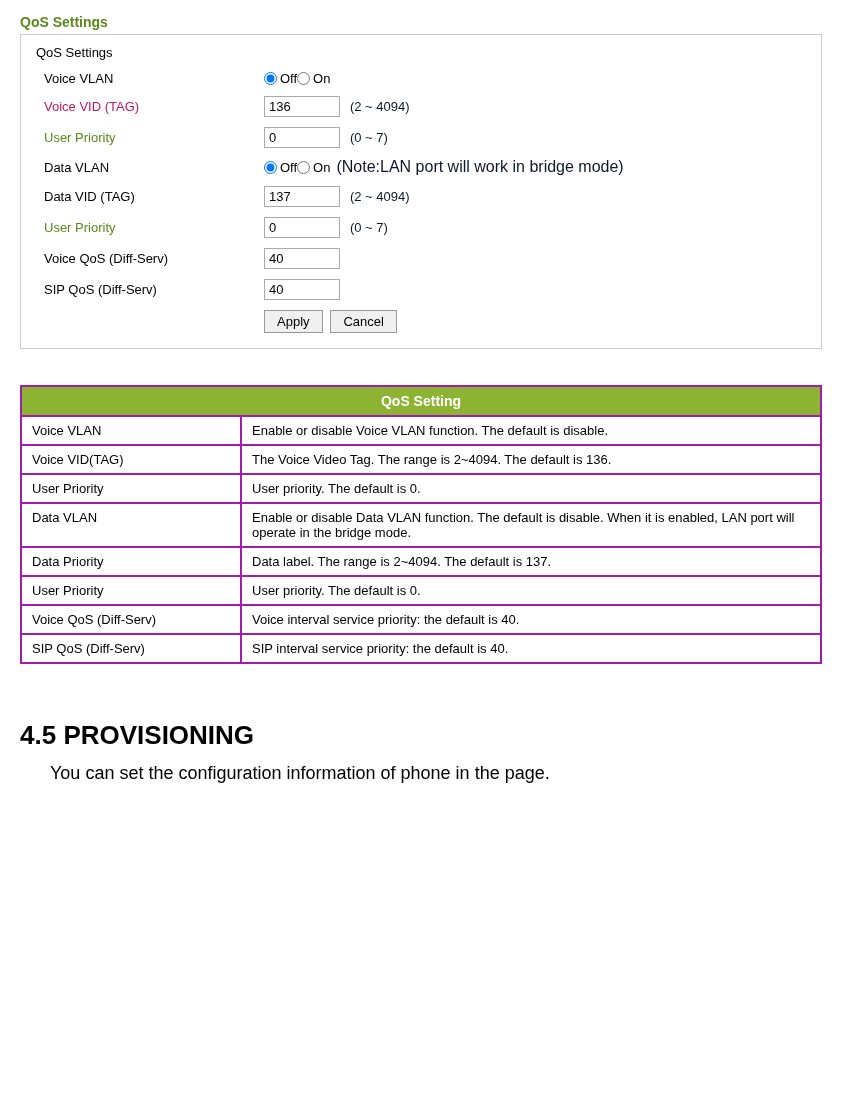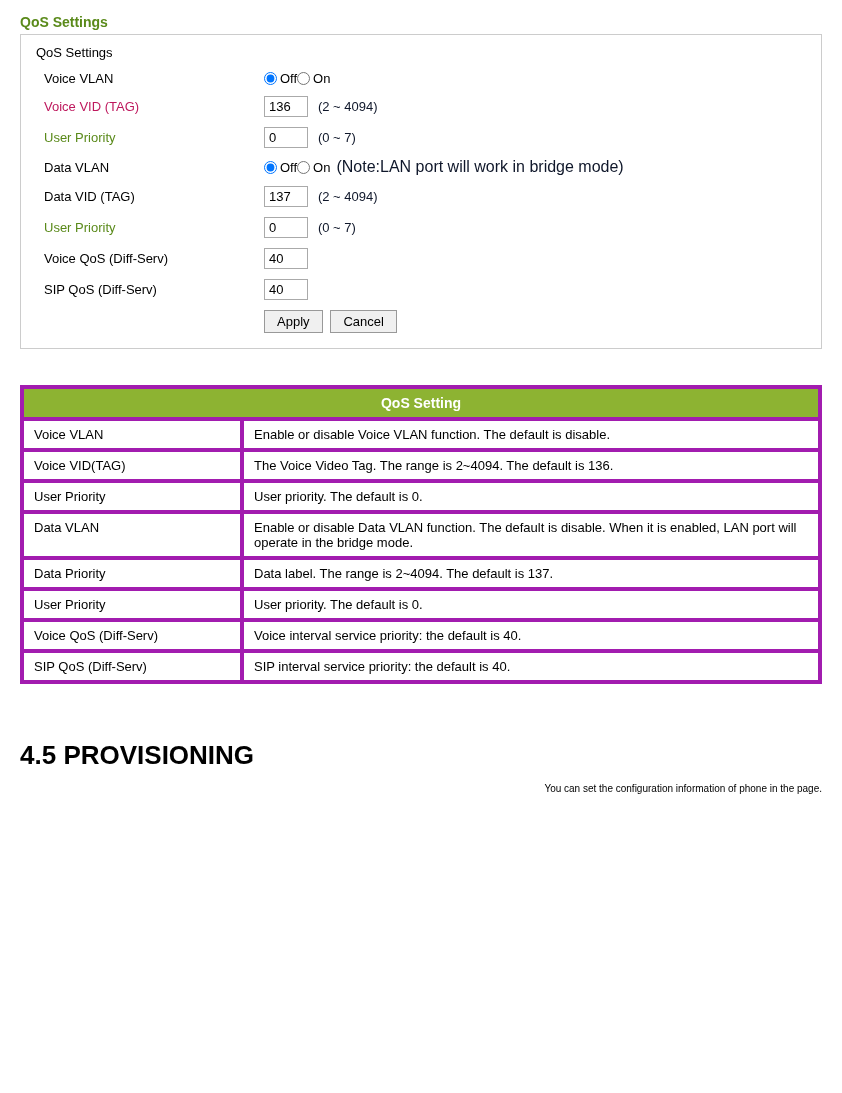--- a/index.html
+++ b/index.html
@@ -55,21 +55,21 @@
       gap: 3px;
       font-size: 13px;
       color: #000;
     }
 
     input[type="radio"] {
       margin: 0;
     }
 
     input[type="text"] {
-      width: 44px;
+      width: 76px;
       border: 1px solid #aaa;
       padding: 2px 4px;
       font-size: 13px;
     }
 
     .hint {
       font-size: 13px;
       color: #0f172a;
       margin-left: 6px;
     }
@@ -92,21 +92,21 @@
     }
 
     
     .ref-table {
       border-collapse: collapse;
       width: 100%;
       margin-bottom: 30px;
     }
 
     .ref-table th, .ref-table td {
-      border: 4px solid #a21caf;
+      border: 2px solid #a21caf;
       padding: 6px 10px;
       vertical-align: top;
       font-size: 13px;
     }
 
     .ref-table .header-row {
       background: #8db332;
       color: #fff;
       font-weight: bold;
       font-size: 14px;
@@ -123,23 +123,22 @@
 
     
     .section-heading {
       font-size: 26px;
       font-weight: bold;
       margin-bottom: 12px;
       margin-top: 10px;
     }
 
     .section-body {
-      font-size: 10px;
+      font-size: 18px;
       margin-left: 30px;
-      text-align: right;
     }
   </style>
 </head>
 <body>
 
 
 
 
 <div class="qos-title-bar">
   <span>QoS Settings</span>

